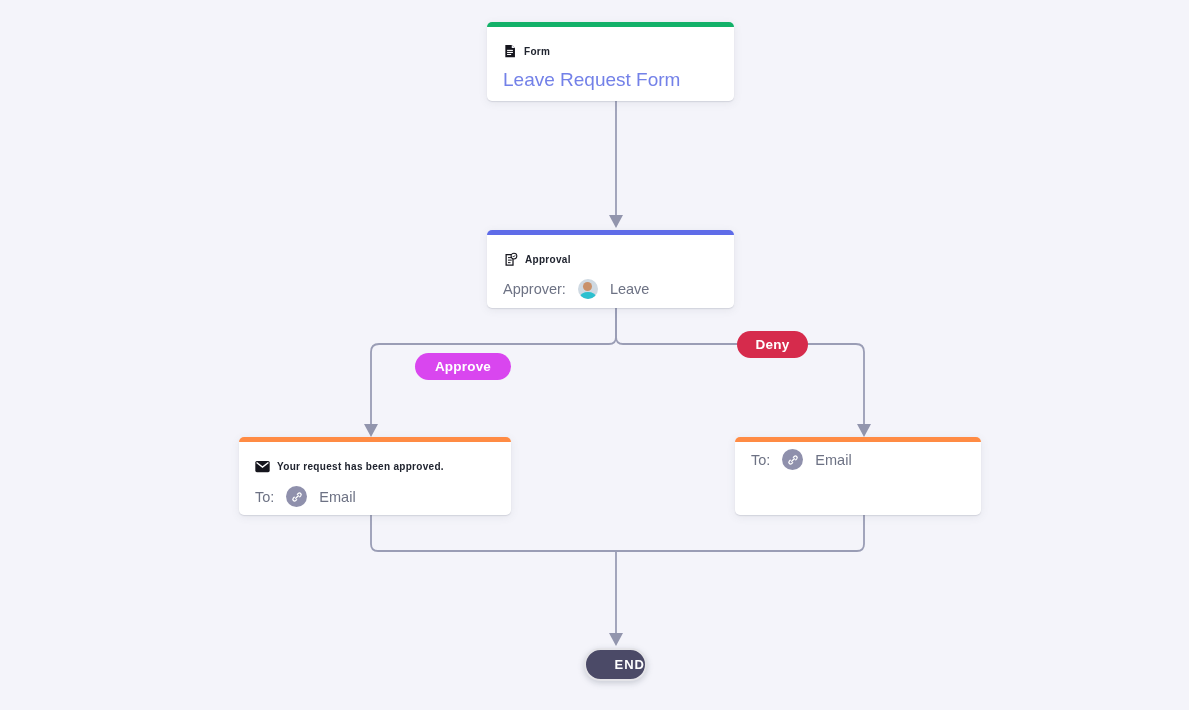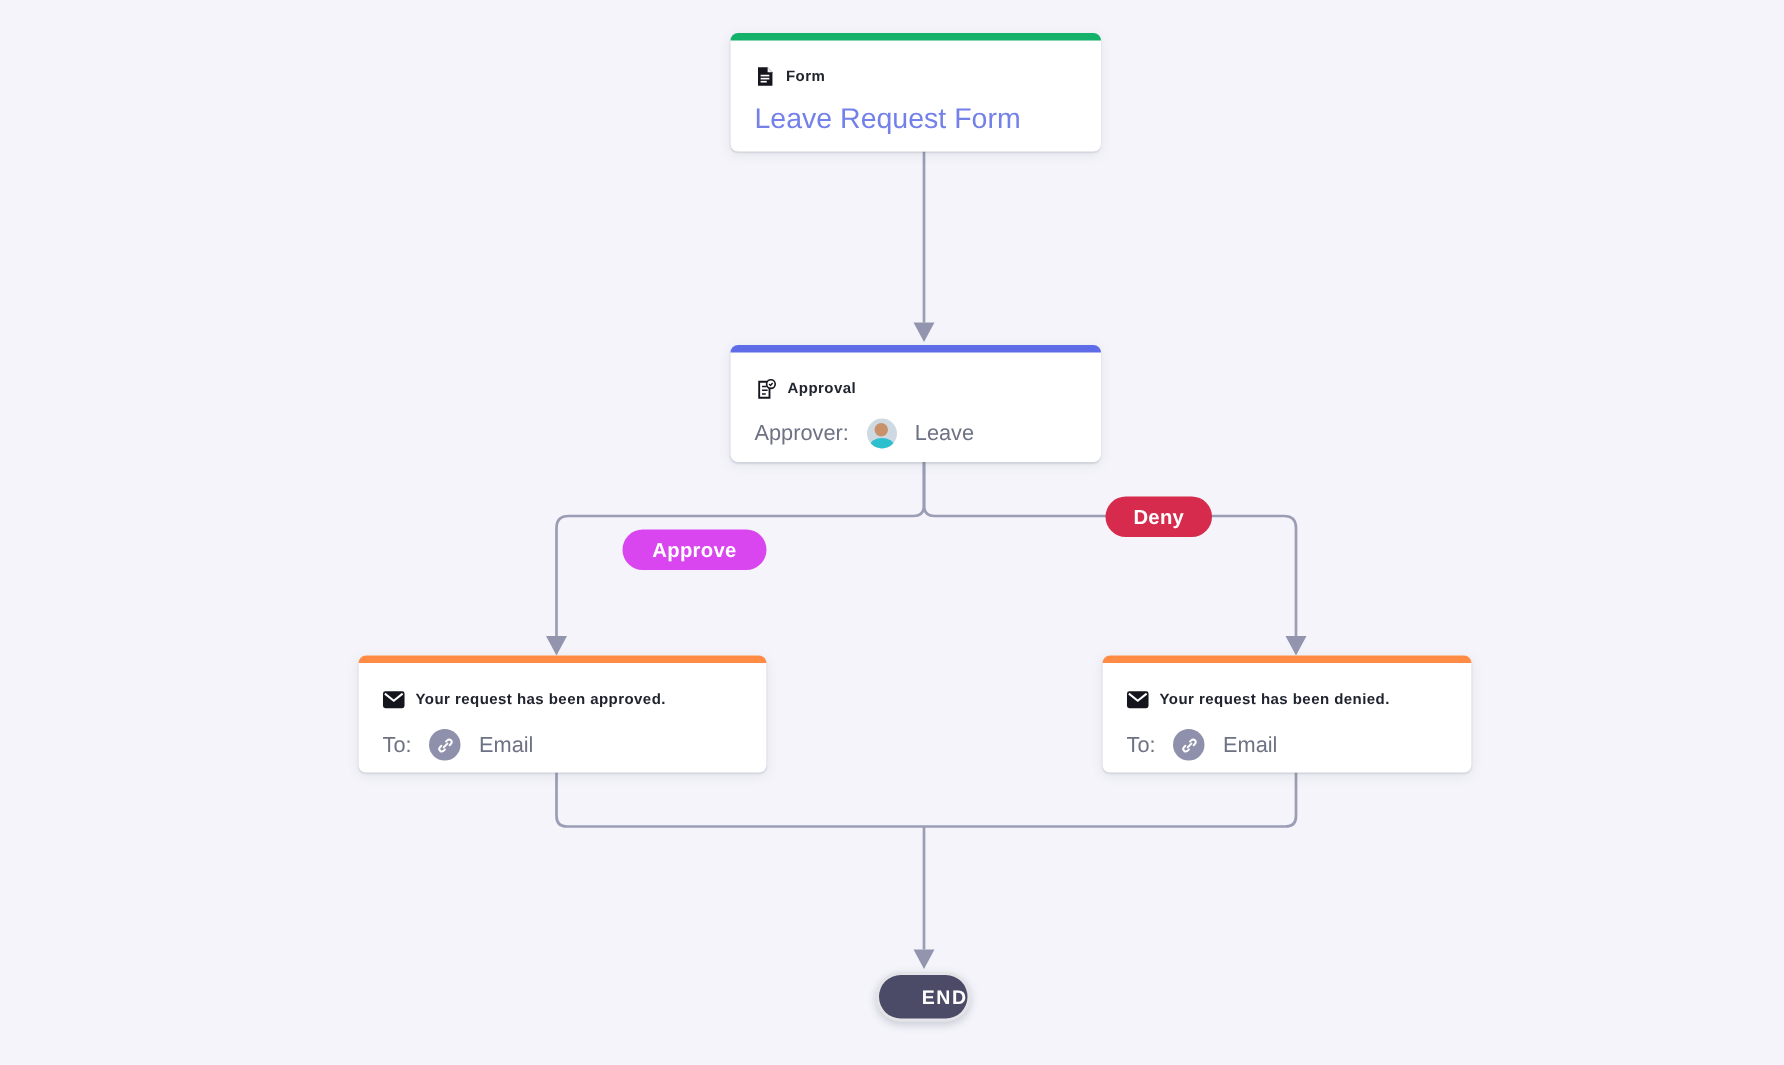--- a/index.html
+++ b/index.html
@@ -151,29 +151,20 @@
           <path d="M12.7 6.8l1.9-1.9a3.4 3.4 0 0 1 4.8 4.8l-1.9 1.9"></path>
           <path d="M11.3 17.2l-1.9 1.9a3.4 3.4 0 0 1-4.8-4.8l1.9-1.9"></path>
         </svg>
       </span>
       <span>Email</span>
     </div>
   </div>
 
   <div class="node" style="left:735px; top:437px; width:246px; height:78px;">
     <div class="accent" style="background-color: rgb(255, 139, 68);"></div>
-    <div class="node-head">
-      <span class="icon">
-        <svg width="15" height="13" viewBox="0 0 24 20">
-          <rect x="0.5" y="1" width="23" height="18" rx="2.5" fill="#15151d"></rect>
-          <path d="M2.5 3.5L12 11l9.5-7.5" stroke="#fff" stroke-width="2.2" fill="none"></path>
-        </svg>
-      </span>
-      <span class="ttl">Your request has been denied.</span>
-    </div>
     <div class="meta-row">
       <span>To:</span>
       <span class="badge-circle">
         <svg width="12" height="12" viewBox="0 0 24 24" fill="none" stroke="#fff" stroke-width="2.6" stroke-linecap="round">
           <path d="M9.5 14.5L14.5 9.5"></path>
           <path d="M12.7 6.8l1.9-1.9a3.4 3.4 0 0 1 4.8 4.8l-1.9 1.9"></path>
           <path d="M11.3 17.2l-1.9 1.9a3.4 3.4 0 0 1-4.8-4.8l1.9-1.9"></path>
         </svg>
       </span>
       <span>Email</span>

